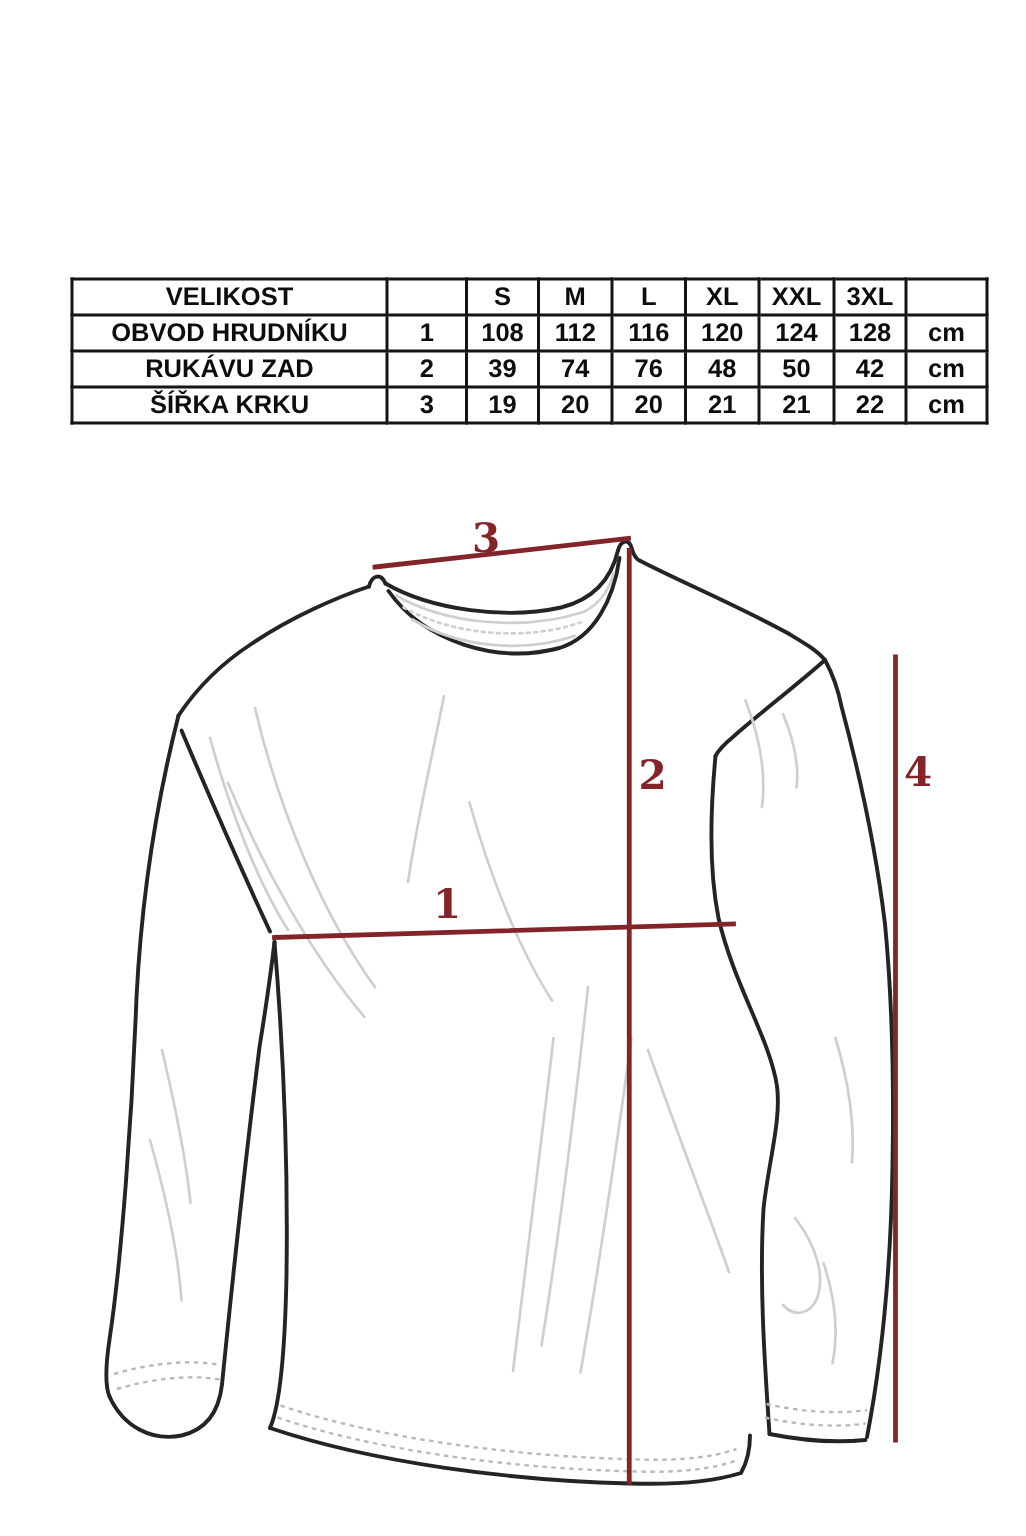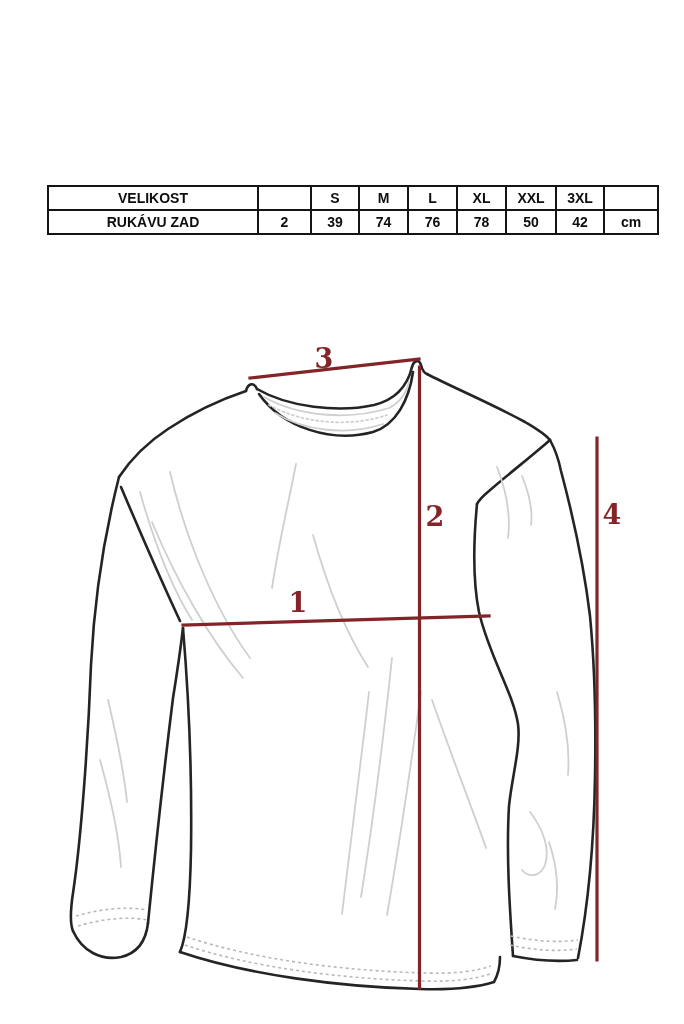--- a/index.html
+++ b/index.html
@@ -4,21 +4,21 @@
 <style>
   html,body{margin:0;padding:0;background:#ffffff;}
   .page{
     position:relative;width:684px;height:1024px;background:#ffffff;
     overflow:hidden;font-family:"Liberation Sans",sans-serif;
   }
   table.size-table{
     position:absolute;left:47px;top:185px;width:610px;
     border-collapse:collapse;table-layout:fixed;
     font-family:"Liberation Sans",sans-serif;
-    font-weight:bold;font-size:14px;color:#0d0d0d;
+    font-weight:bold;font-size:17px;color:#0d0d0d;
   }
   table.size-table td{
     border:2px solid var(--table-border,#141414);
     text-align:center;vertical-align:middle;
     height:22px;padding:0;line-height:22px;
     white-space:nowrap;overflow:hidden;
   }
   svg.drawing{position:absolute;left:0;top:0;width:684px;height:1024px;}
 </style>
 </head>
@@ -46,28 +46,50 @@
           <td>M</td>
           <td>L</td>
           <td>XL</td>
           <td>XXL</td>
           <td>3XL</td>
           <td></td>
         </tr>
     </tbody>
     <tbody id="size-table-body">
         <tr>
+          <td>OBVOD HRUDNÍKU</td>
+          <td>1</td>
+          <td>108</td>
+          <td>112</td>
+          <td>116</td>
+          <td>120</td>
+          <td>124</td>
+          <td>128</td>
+          <td>cm</td>
+        </tr>
+        <tr>
           <td>RUKÁVU ZAD</td>
           <td>2</td>
           <td>39</td>
           <td>74</td>
           <td>76</td>
-          <td>78</td>
+          <td>48</td>
           <td>50</td>
           <td>42</td>
+          <td>cm</td>
+        </tr>
+        <tr>
+          <td>ŠÍŘKA KRKU</td>
+          <td>3</td>
+          <td>19</td>
+          <td>20</td>
+          <td>20</td>
+          <td>21</td>
+          <td>21</td>
+          <td>22</td>
           <td>cm</td>
         </tr>
       </tbody>
   </table>
 
   <svg class="drawing" viewBox="0 0 684 1024">
 
     <g fill="none" stroke-width="2.6" stroke-linecap="round" stroke-linejoin="round" stroke="#242424">
       <path d="M246,391 C248,383 254,382 257,389"></path>
       <path d="M257,389 C288,407 338,413 374,405 C394,400 407,388 412,367"></path>

